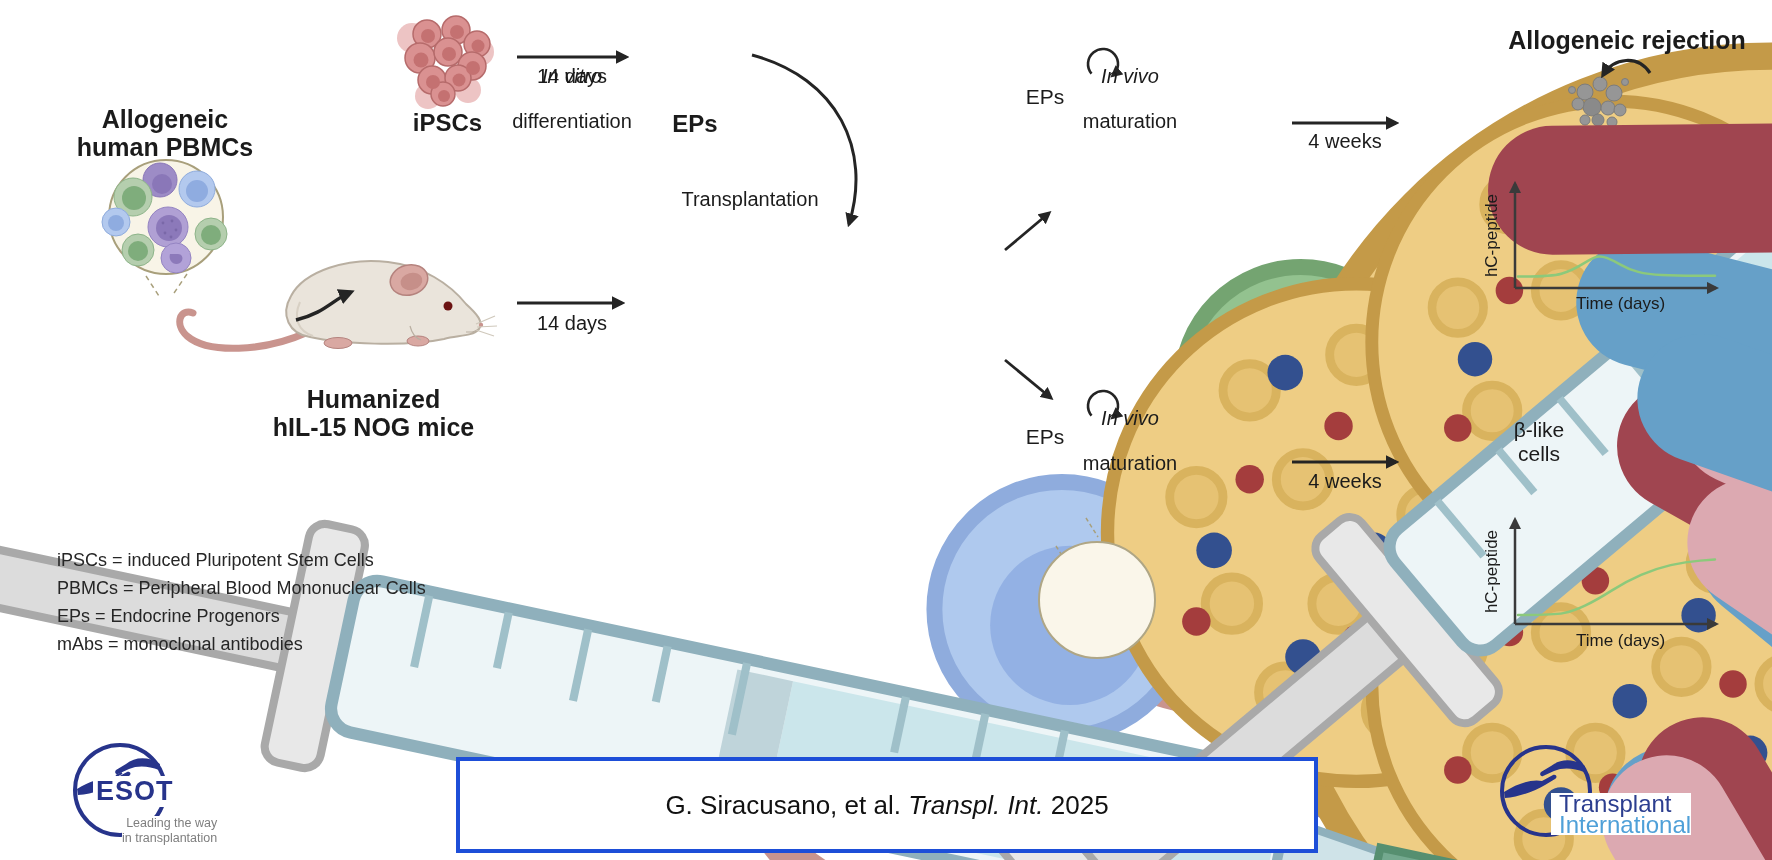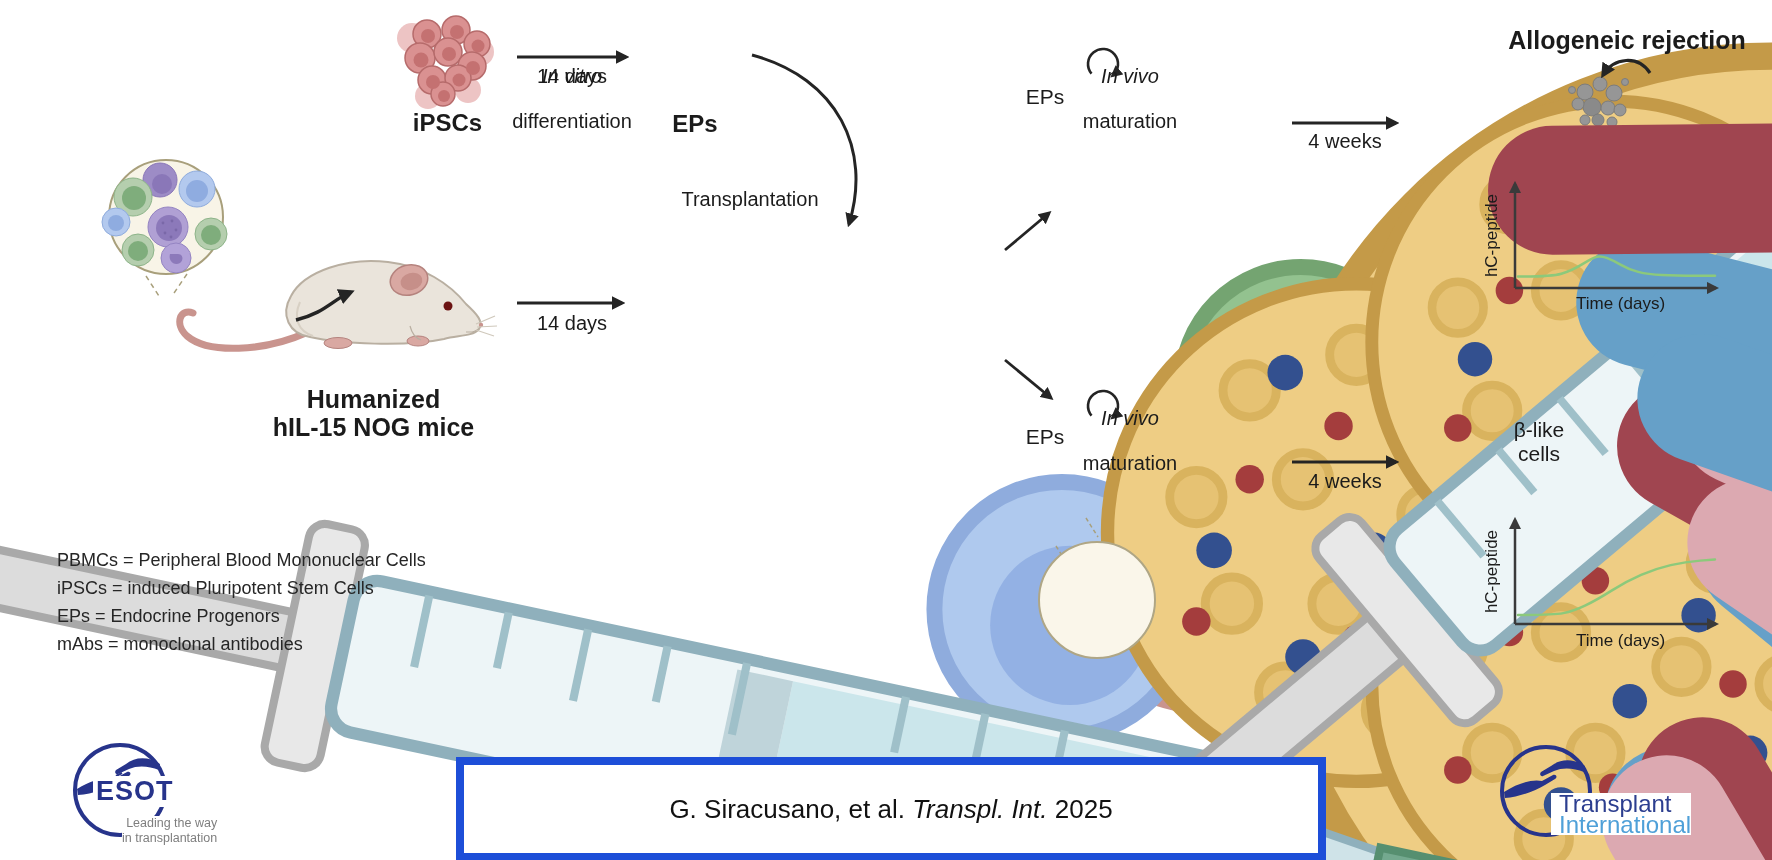--- a/index.html
+++ b/index.html
@@ -12,21 +12,21 @@
   .s25{font-size:25px;}
   .s24{font-size:24px;text-align:center;}
   .s21{font-size:21px;}
   .s20{font-size:20px;}
   .s18{font-size:18px;line-height:1.55;}
   .s17{font-size:17px;}
   .rot{transform:rotate(-90deg);}
   .stack div{line-height:1.1;}
   #legend{position:absolute;left:57px;top:547px;text-align:left;color:#262626;}
   #citation-box{position:absolute;left:456px;top:757px;width:854px;height:88px;
-     border:8px solid #1d4ed8;background:#fff;display:flex;flex-direction:column;
+     border:4px solid #1d4ed8;background:#fff;display:flex;flex-direction:column;
      justify-content:center;align-items:center;gap:10px;}
   #citation-box .cline{font-size:26px;color:#111;}
   .doi-link{text-decoration:underline;}
   .logo-text{position:absolute;background:#fff;}
   #esot-name{left:93px;top:776px;font-weight:bold;font-size:27px;letter-spacing:1px;color:#27348B;padding:0 3px;}
   #esot-tagline{left:122px;top:816px;font-size:12.5px;line-height:15px;color:#7E7E7E;text-align:right;}
   #ti-name{left:1551px;top:793px;font-size:24px;line-height:21px;text-align:left;padding-left:8px;}
   #ti-line1{color:#2C3E8F;}
   #ti-line2{color:#4FA0D8;}
 </style>
@@ -341,20 +341,22 @@
     <path d="M160,764 C148,756 135,757 126,764 L116,770 C114,772 116,775 118,774 L129,769 C138,765 149,766 159,770 Z" fill="#27348B"></path>
     <line x1="116" y1="776" x2="122" y2="773" stroke="#27348B" stroke-width="2"></line>
   </g>
   <g>
     <circle cx="1546" cy="791" r="44" fill="none" stroke="#27348B" stroke-width="4"></circle>
     <path d="M1504,792 C1518,783 1532,779 1542,781 L1553,775 C1556,774 1558,777 1555,779 L1545,785 C1535,791 1519,797 1505,798 Z" fill="#27348B"></path>
     <path d="M1585,766 C1573,758 1560,759 1551,766 L1541,772 C1539,774 1541,777 1543,776 L1554,771 C1563,767 1574,768 1584,772 Z" fill="#27348B"></path>
   </g>
 </svg>
 
+<div class="lbl b s25" style="left:45px;top:105px;width:240px;">Allogeneic
+human PBMCs</div>
 
 <div class="lbl b s24" style="left:400px;top:110px;width:95px;">iPSCs</div>
 
 <div class="lbl s20 stack" style="left:492px;top:1px;width:160px;">
   <div class="i">In vitro</div>
   <div>differentiation</div>
 </div>
 <div class="lbl s20" style="left:492px;top:65px;width:160px;">14 days</div>
 
 <div class="lbl b s24" style="left:645px;top:111px;width:100px;">EPs</div>
@@ -382,22 +384,22 @@
 <div class="lbl s20" style="left:1290px;top:470px;width:110px;">4 weeks</div>
 <div class="lbl s21" style="left:1499px;top:418px;width:80px;">β-like
 cells</div>
 
 <div class="lbl s17 rot" style="left:1427px;top:226px;width:130px;">hC-peptide</div>
 <div class="lbl s17" style="left:1558px;top:294px;width:125px;">Time (days)</div>
 <div class="lbl s17 rot" style="left:1427px;top:562px;width:130px;">hC-peptide</div>
 <div class="lbl s17" style="left:1558px;top:631px;width:125px;">Time (days)</div>
 
 <div id="legend" class="s18">
+  <div>iPSCs = induced Pluripotent Stem Cells</div>
   <div>PBMCs = Peripheral Blood Mononuclear Cells</div>
-  <div>iPSCs = induced Pluripotent Stem Cells</div>
   <div>EPs = Endocrine Progenors</div>
   <div>mAbs = monoclonal antibodies</div>
 </div>
 
 <div id="citation-box">
   <div class="cline"><span>G. Siracusano, et al. </span><span class="i">Transpl. Int.</span><span> 2025</span></div>
 </div>
 
 <div class="logo-text" id="esot-name">ESOT</div>
 <div class="logo-text" id="esot-tagline">

